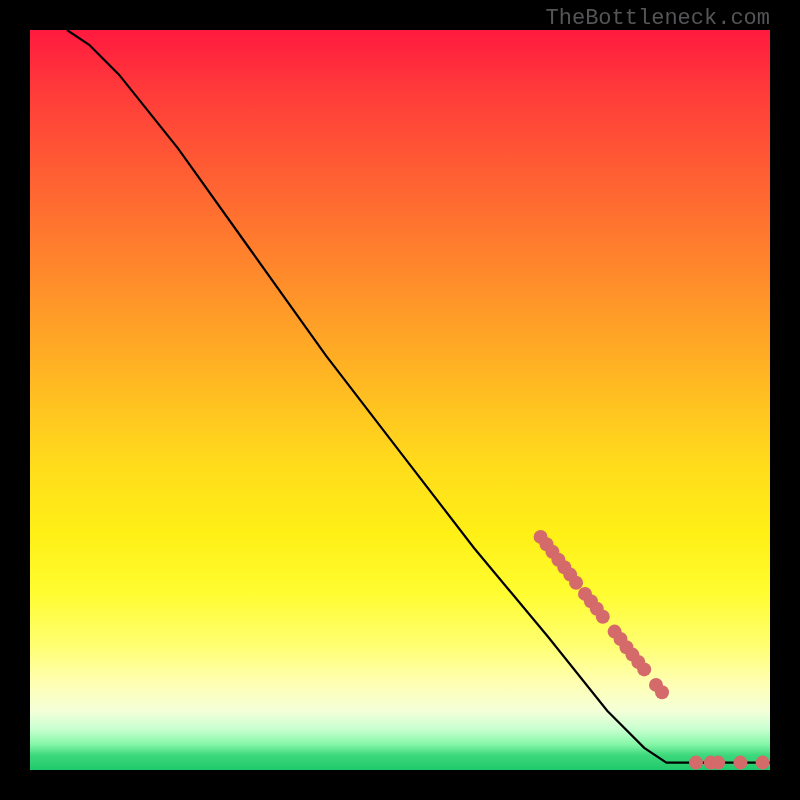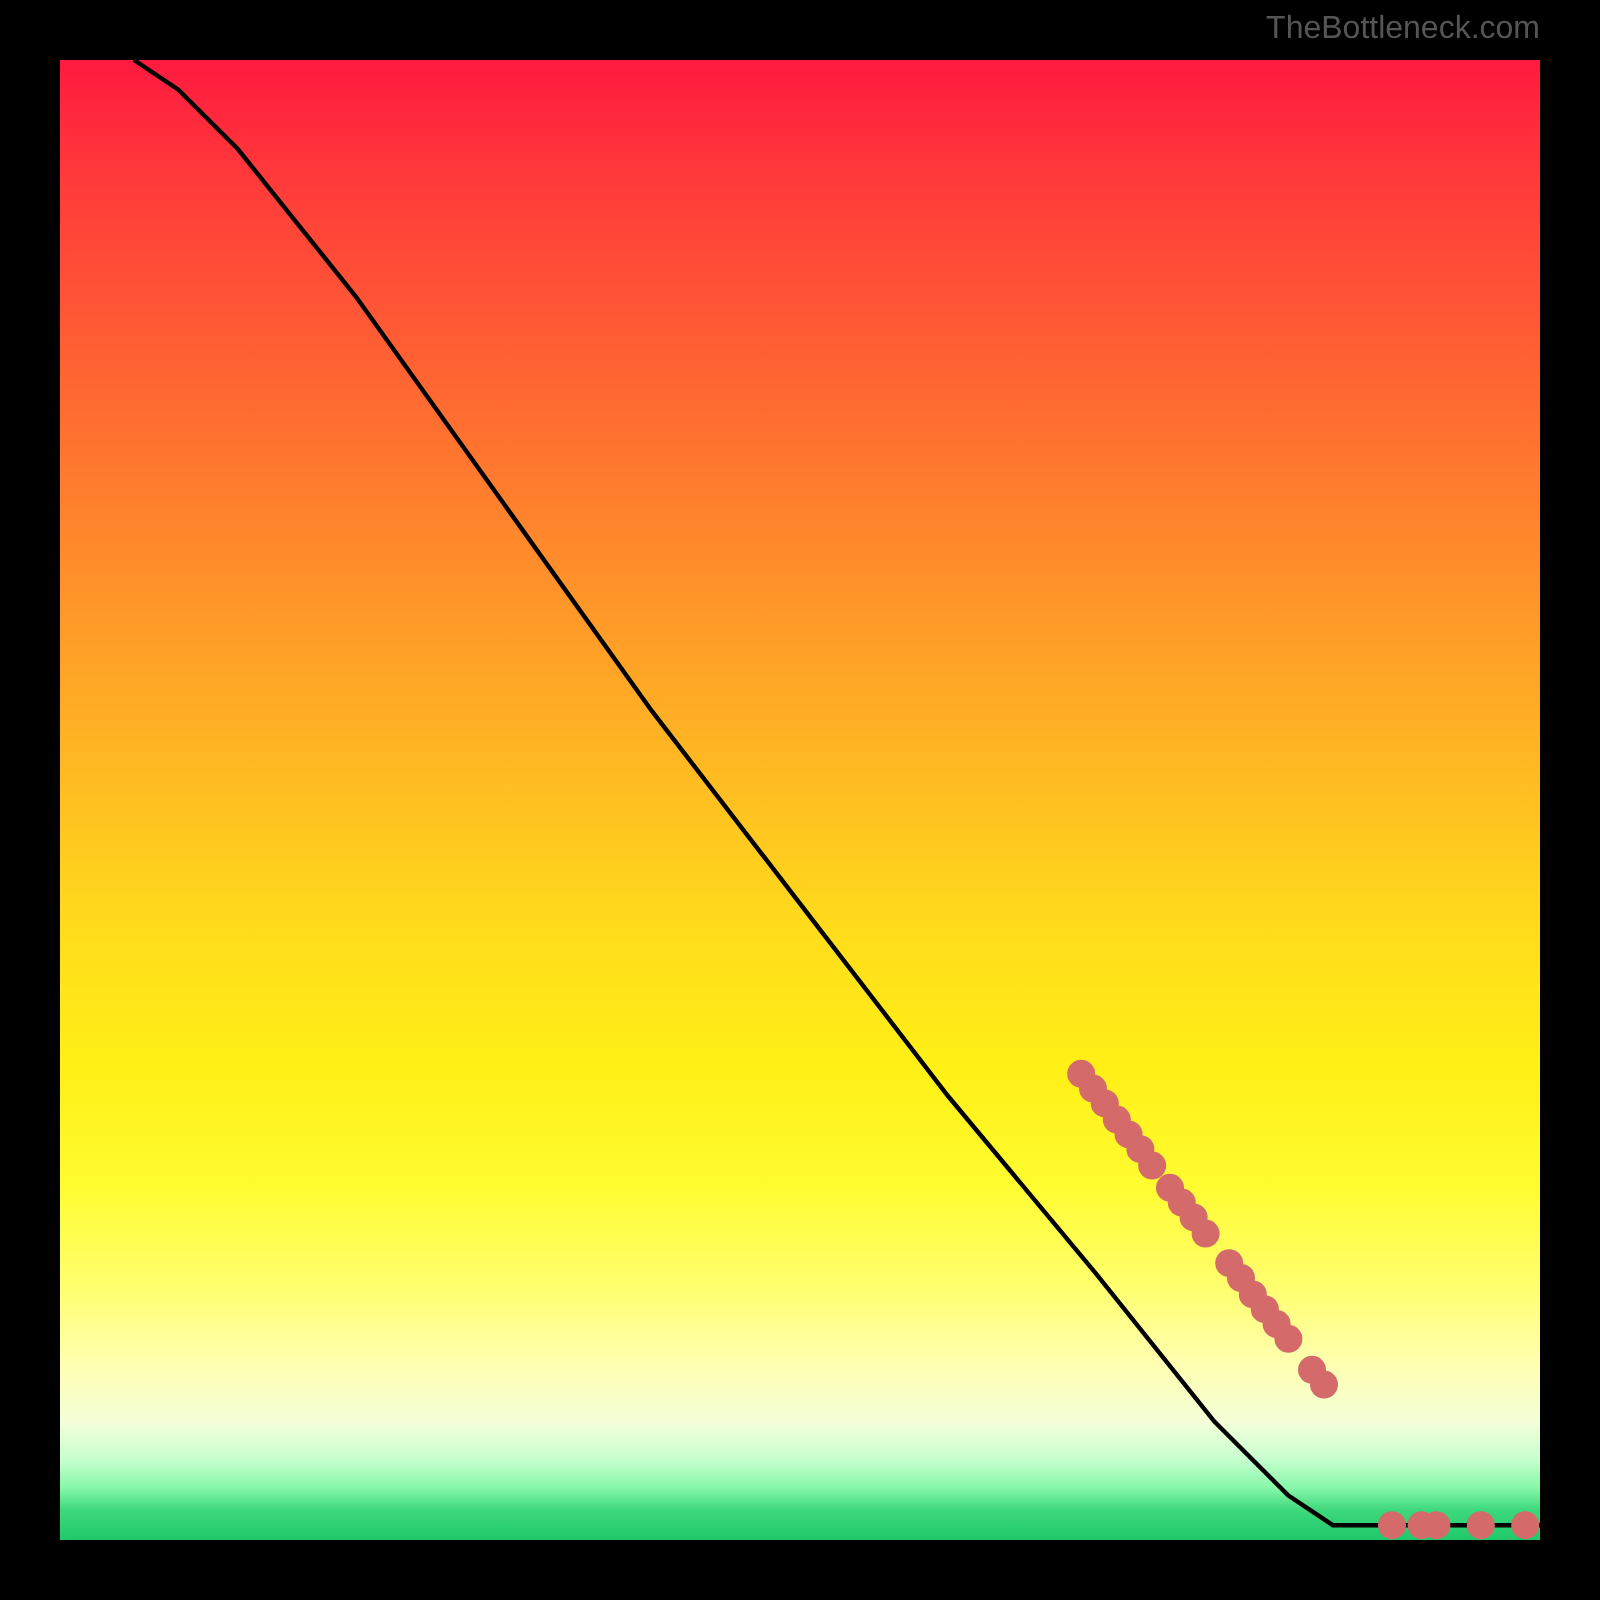--- a/index.html
+++ b/index.html
@@ -44,22 +44,23 @@
       #86f7a8 96.5%,
       #3dd87c 98%,
       #1fc96a 100%
     );
   }
   .attrib {
     position: absolute;
     top: 6px;
     right: 30px;
     color: #555558;
-    font-size: 16px;
+    font-size: 22px;
     white-space: nowrap;
+    font-family: Liberation Mono, monospace;
   }
   svg.curve {
     position: absolute;
     top: 0;
     left: 0;
     width: 740px;
     height: 740px;
   }
 </style>
 </head>

